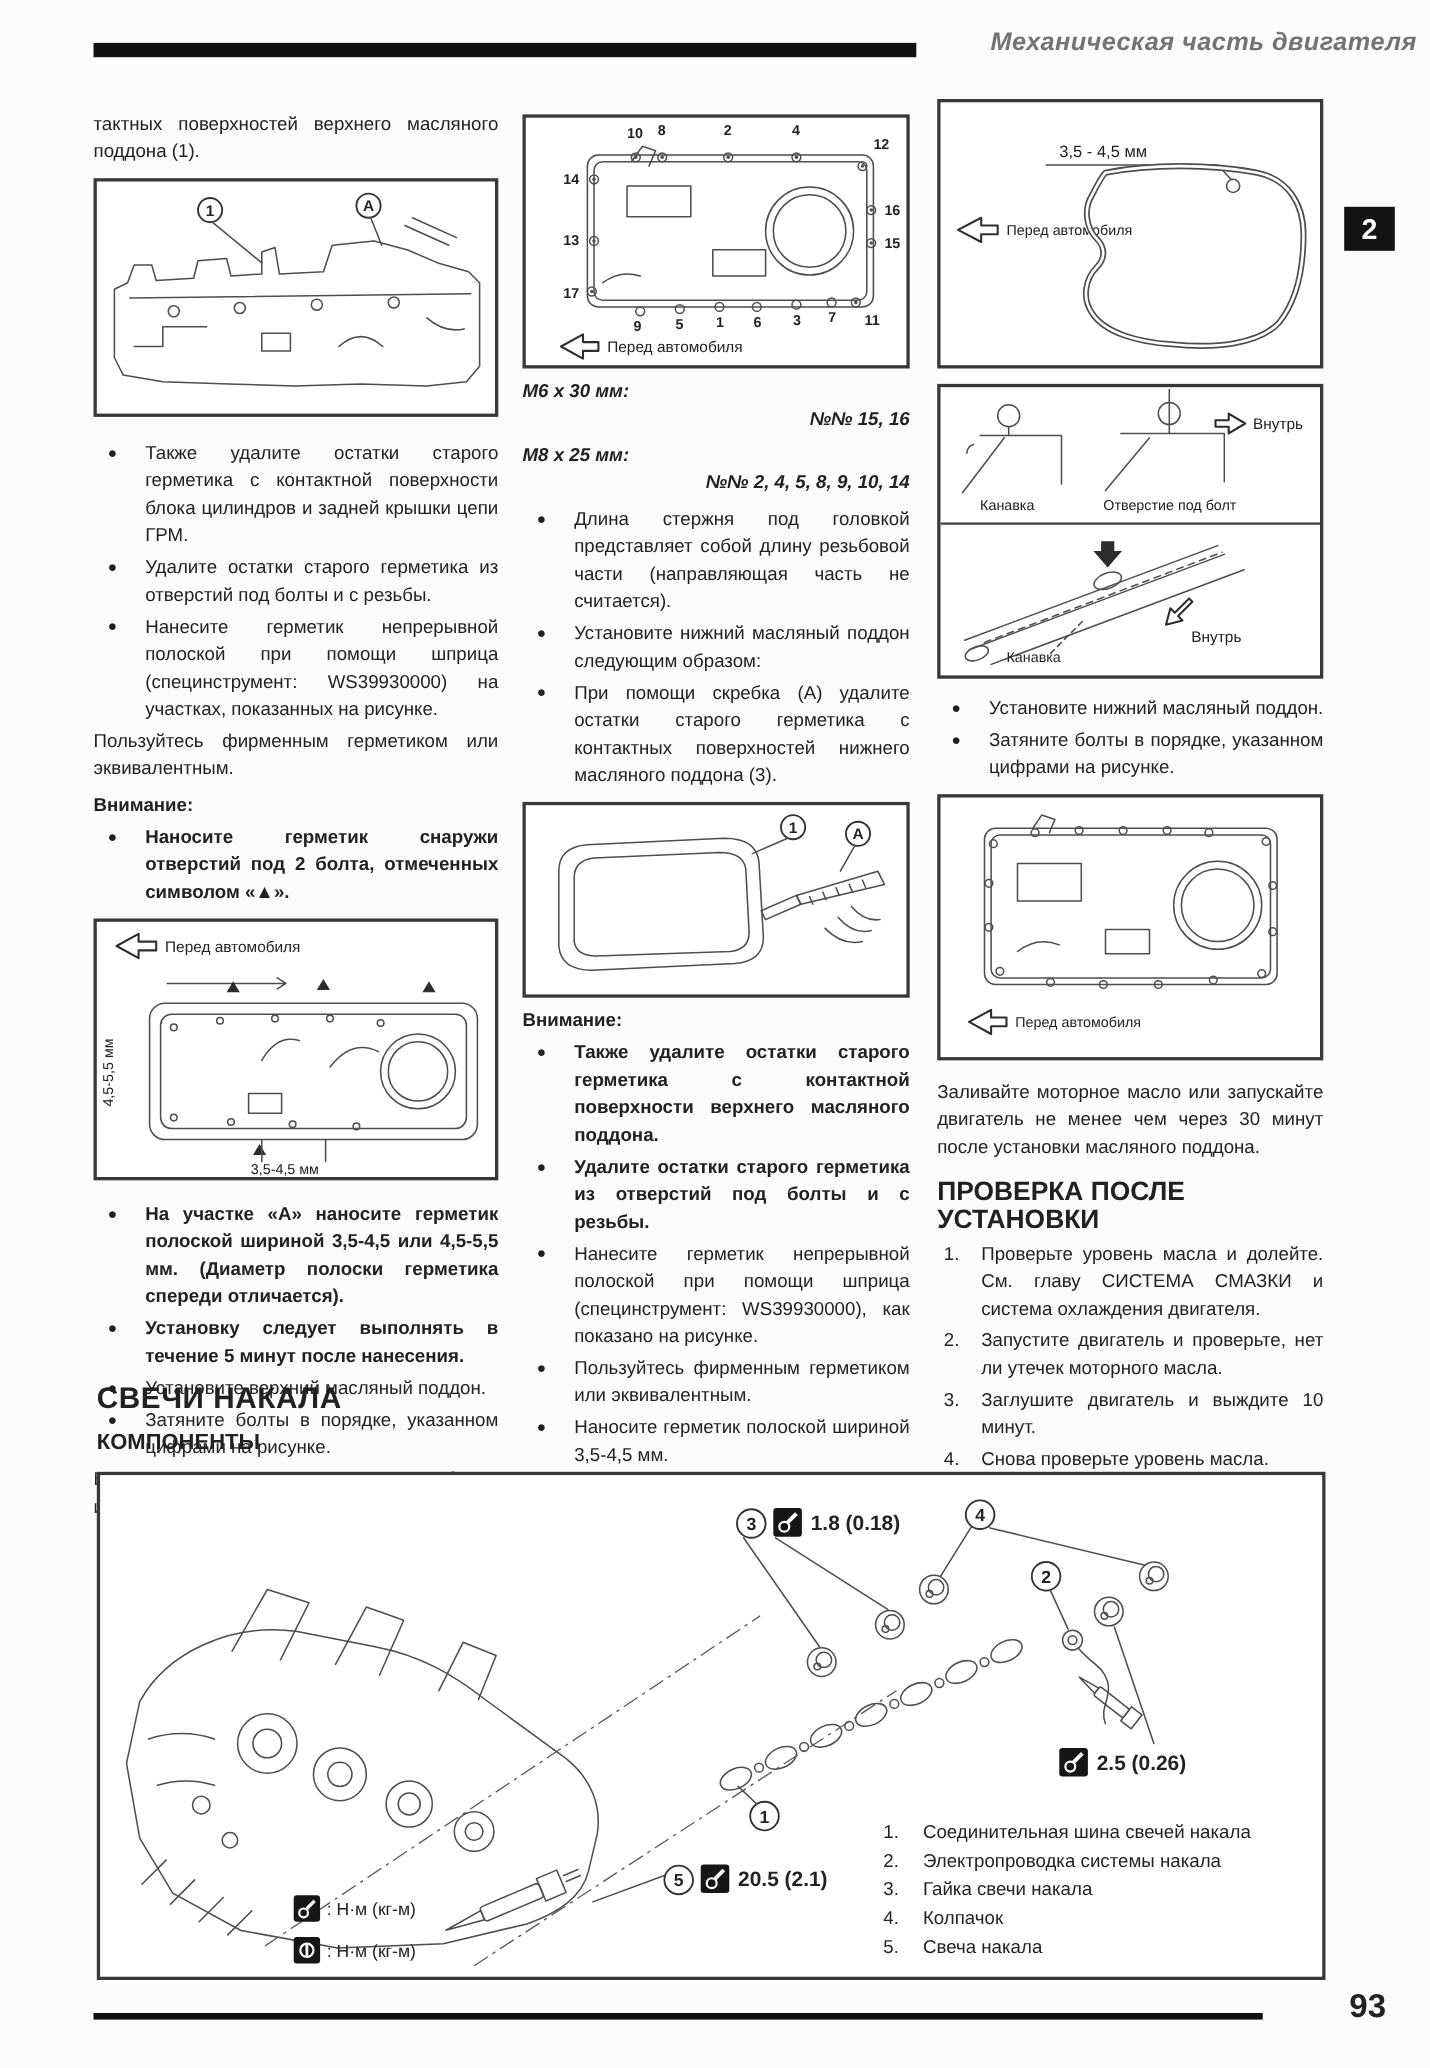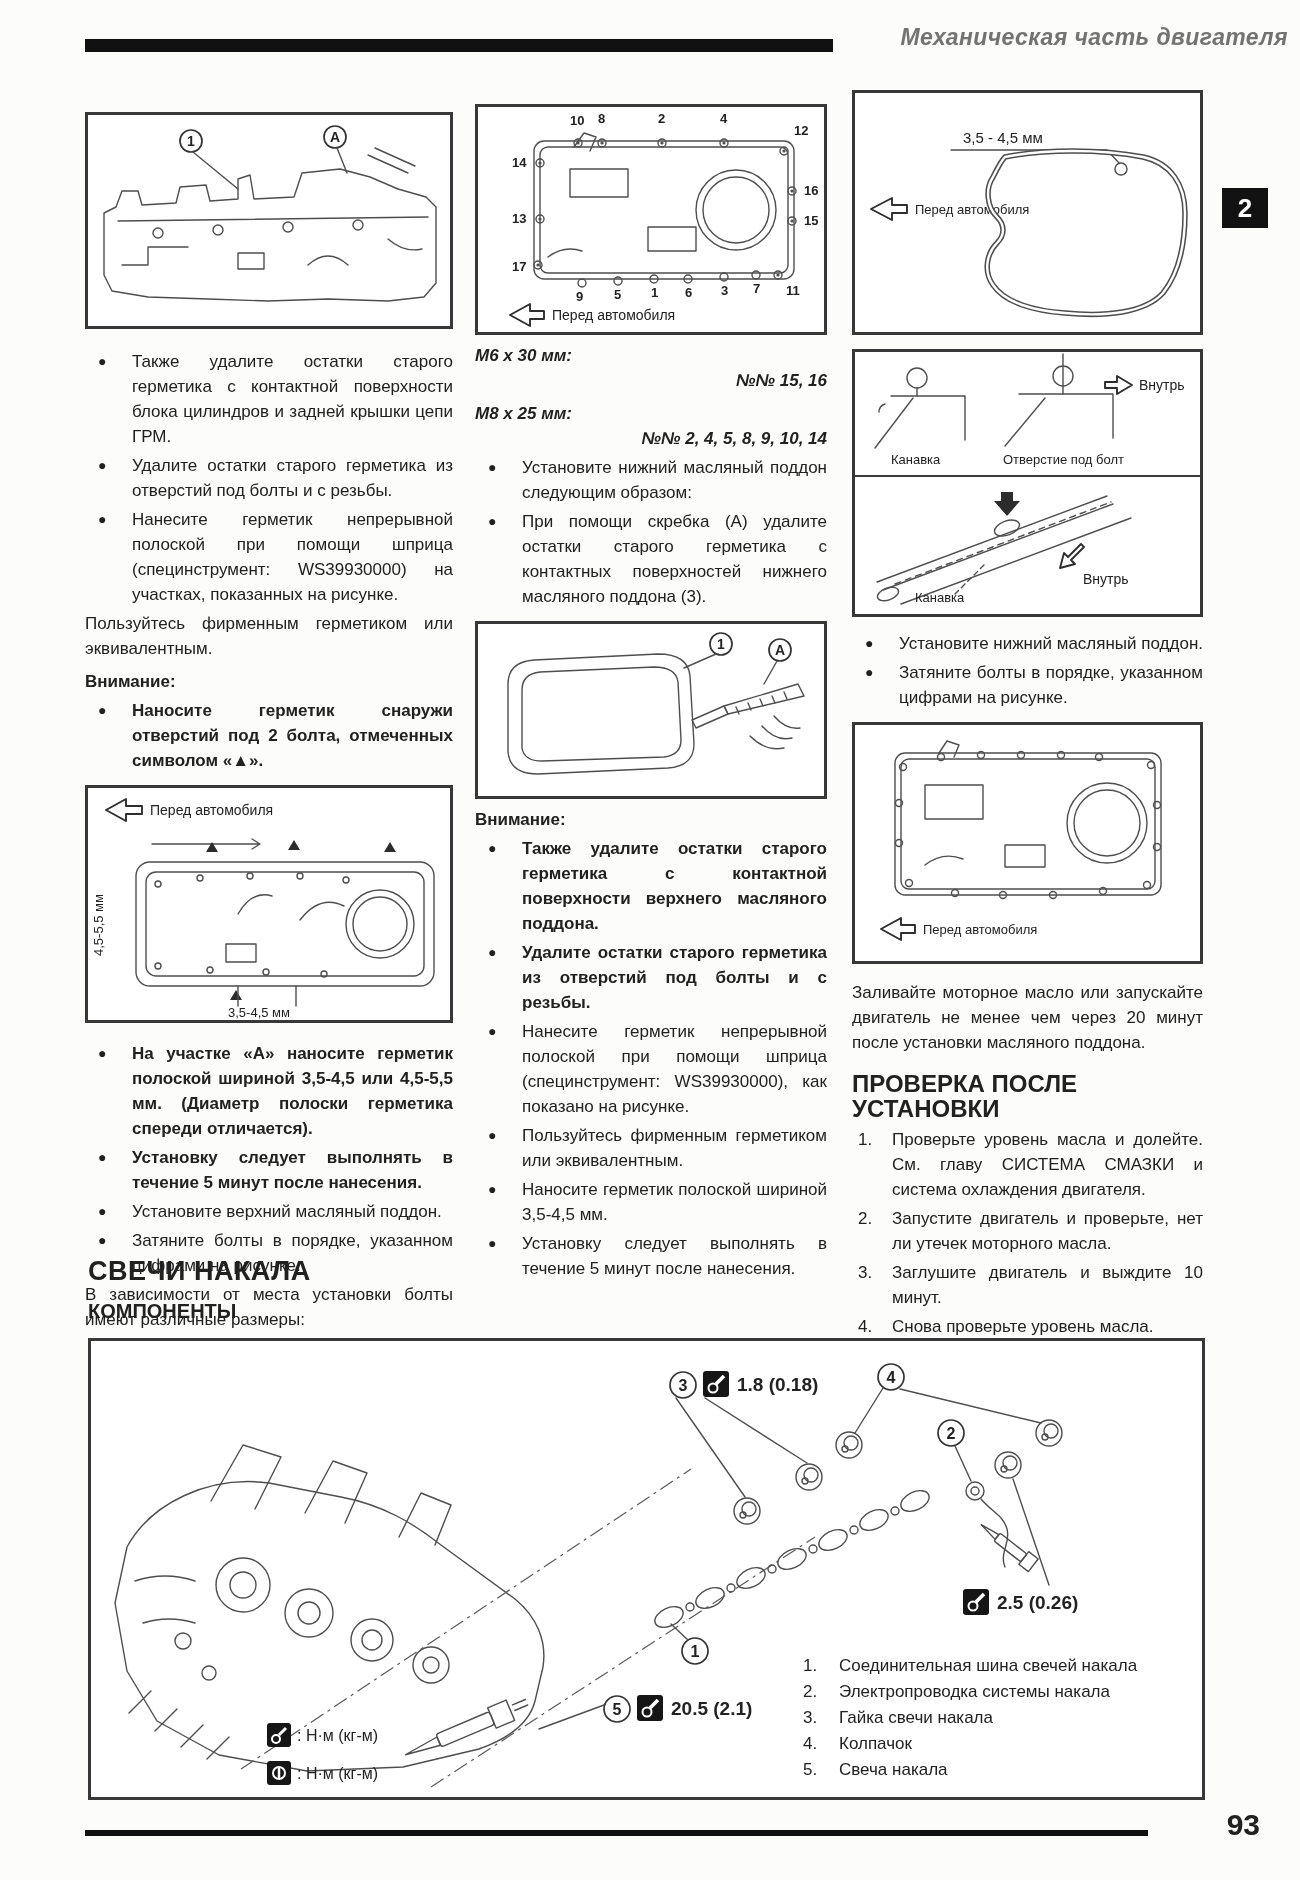--- a/index.html
+++ b/index.html
@@ -52,20 +52,21 @@
 </head>
 <body>
 
 <div class="page">
 
   <div class="hbar"></div>
   <div class="htitle">Механическая часть двигателя</div>
   <div class="chtab">2</div>
 
   <div class="col c1">
+    <p class="p">тактных поверхностей верхнего масляного поддона (1).</p>
 
     <div class="frame">
       <svg width="362" height="211" viewBox="0 0 362 211">
         <circle class="co" cx="103" cy="26" r="11"></circle>
         <text class="t14 tb" x="103" y="31" text-anchor="middle">1</text>
         <line class="lw" x1="105" y1="37" x2="150" y2="74"></line>
         <circle class="co" cx="247" cy="22" r="11"></circle>
         <text class="t14 tb" x="247" y="27" text-anchor="middle">А</text>
         <line class="lw" x1="249" y1="33" x2="259" y2="58"></line>
         <g class="lw">
@@ -206,20 +207,21 @@
 
     <div class="sizerow">
       <div class="szl">М6 х 30 мм:</div>
       <div class="szn">№№ 15, 16</div>
     </div>
     <div class="sizerow">
       <div class="szl">М8 х 25 мм:</div>
       <div class="szn">№№ 2, 4, 5, 8, 9, 10, 14</div>
     </div>
 
+    <div class="b" style="margin-top:8px"><span>Длина стержня под головкой представляет собой длину резьбовой части (направляющая часть не считается).</span></div>
     <div class="b"><span>Установите нижний масляный поддон следующим образом:</span></div>
     <div class="b"><span>При помощи скребка (А) удалите остатки старого герметика с контактных поверхностей нижнего масляного поддона (3).</span></div>
 
     <div class="frame">
       <svg width="346" height="172" viewBox="0 0 346 172">
         <g class="lw">
           <path d="M30,60 Q30,38 56,36 L180,30 Q210,30 212,52 L216,120 Q216,142 190,144 L60,150 Q32,150 30,128 Z"></path>
           <path d="M44,66 Q44,50 62,48 L176,43 Q198,43 200,58 L203,116 Q203,131 186,133 L64,137 Q46,137 44,124 Z"></path>
         </g>
         <circle class="co" cx="243" cy="20" r="11"></circle>
@@ -333,21 +335,21 @@
           <circle cx="44" cy="118" r="3.5"></circle>
             <circle cx="44" cy="78" r="3.5"></circle>
         </g>
         <g>
           <path class="oa" d="M60,200 h-14 v-7 l-20,11 l20,11 v-7 h14 z"></path>
         </g>
         <text class="t13" x="68" y="209">Перед автомобиля</text>
       </svg>
     </div>
 
-    <p class="p" style="margin-top:16px">Заливайте моторное масло или запускайте двигатель не менее чем через 20 минут после установки масляного поддона.</p>
+    <p class="p" style="margin-top:16px">Заливайте моторное масло или запускайте двигатель не менее чем через 30 минут после установки масляного поддона.</p>
 
     <div class="h3">ПРОВЕРКА ПОСЛЕ УСТАНОВКИ</div>
     <div class="ni"><span class="n">1.</span><span>Проверьте уровень масла и долейте. См. главу СИСТЕМА СМАЗКИ и система охлаждения двигателя.</span></div>
     <div class="ni"><span class="n">2.</span><span>Запустите двигатель и проверьте, нет ли утечек моторного масла.</span></div>
     <div class="ni"><span class="n">3.</span><span>Заглушите двигатель и выждите 10 минут.</span></div>
     <div class="ni"><span class="n">4.</span><span>Снова проверьте уровень масла.</span></div>
   </div>
 
   <div class="gtitle">СВЕЧИ НАКАЛА</div>
   <div class="gsub">КОМПОНЕНТЫ</div>

